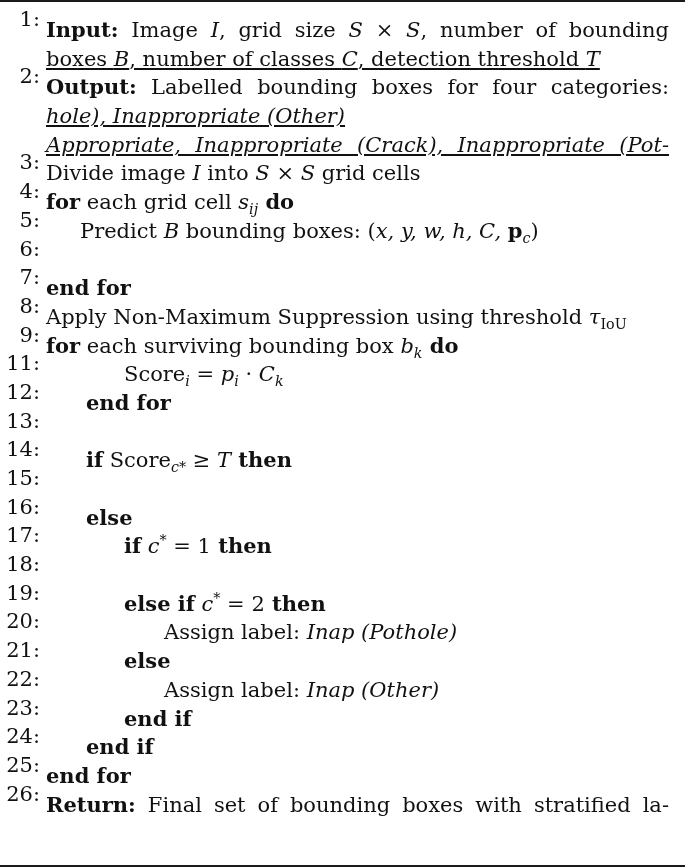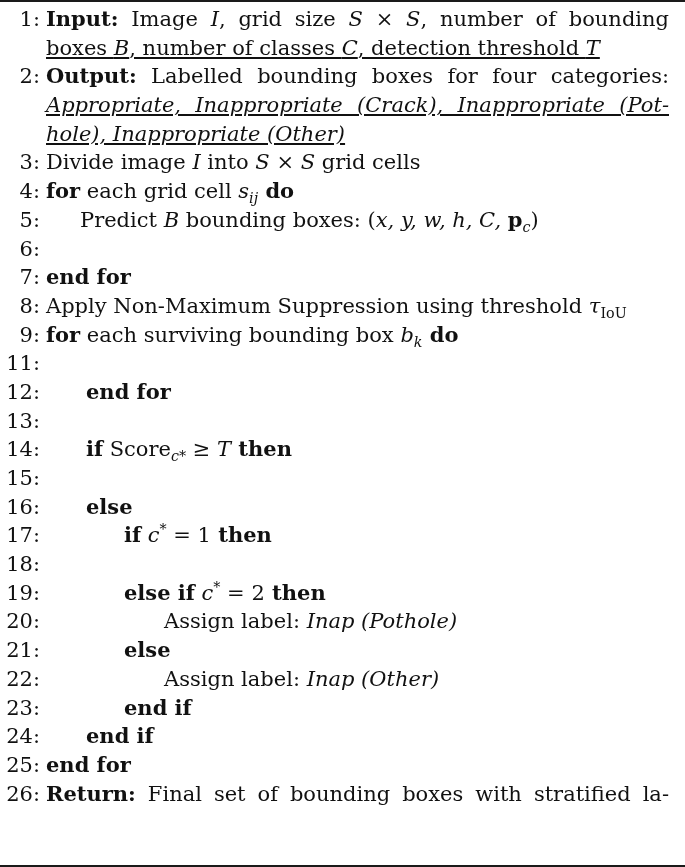--- a/index.html
+++ b/index.html
@@ -19,21 +19,21 @@
     position: relative;
     height: 28.7px;
     line-height: 28.7px;
     white-space: nowrap;
   }
   .num {
     position: absolute;
     left: 0; width: 40px;
     text-align: right;
   }
-  .body { position: absolute; left: 46px; right: 16px; }
+  .body { position: absolute; left: 46px; right: 16px; margin-top: 11px; }
   .cont .body { left: 46px; text-decoration: underline; }
   .kw { font-weight: bold; }
   .it { font-style: italic; }
   .math { font-style: italic; }
   sub, sup { font-size: 0.68em; line-height: 0; }
   .just { text-align: justify; text-align-last: justify; }
 </style>
 </head>
 <body>
 
@@ -45,24 +45,24 @@
   </div>
   <div class="line cont">
     <span class="body"><span>boxes </span><span class="math">B</span><span>, number of classes </span><span class="math">C</span><span>, detection threshold </span><span class="math">T</span></span>
   </div>
 
   <div class="line">
     <span class="num">2:</span>
     <span class="body just"><b class="kw">Output:</b> <span>Labelled bounding boxes for four categories:</span></span>
   </div>
   <div class="line cont">
-    <span class="body just it">Appropriate, Inappropriate (Crack), Inappropriate (Pot-</span>
+    <span class="body it">hole), Inappropriate (Other)</span>
   </div>
   <div class="line cont">
-    <span class="body it">hole), Inappropriate (Other)</span>
+    <span class="body just it">Appropriate, Inappropriate (Crack), Inappropriate (Pot-</span>
   </div>
 
   <div class="line">
     <span class="num">3:</span>
     <span class="body"><span>Divide image </span><span class="math">I</span><span> into </span><span class="math">S</span><span> × </span><span class="math">S</span><span> grid cells</span></span>
   </div>
 
   <div class="line">
     <span class="num">4:</span>
     <span class="body"><b class="kw">for</b><span> each grid cell </span><span class="math">s</span><sub class="math">ij</sub><b class="kw"> do</b></span>
@@ -88,20 +88,21 @@
   </div>
 
   <div class="line">
     <span class="num">9:</span>
     <span class="body"><b class="kw">for</b><span> each surviving bounding box </span><span class="math">b</span><sub class="math">k</sub><b class="kw"> do</b></span>
   </div>
 
 
   <div class="line">
     <span class="num">11:</span>
+    <span class="body" style="left:124px"><span>Score</span><sub class="math">i</sub><span> = </span><span class="math">p</span><sub class="math">i</sub><span> · </span><span class="math">C</span><sub class="math">k</sub></span>
   </div>
 
   <div class="line">
     <span class="num">12:</span>
     <span class="body kw" style="left:86px">end for</span>
   </div>
 
   <div class="line">
     <span class="num">13:</span>
   </div>

